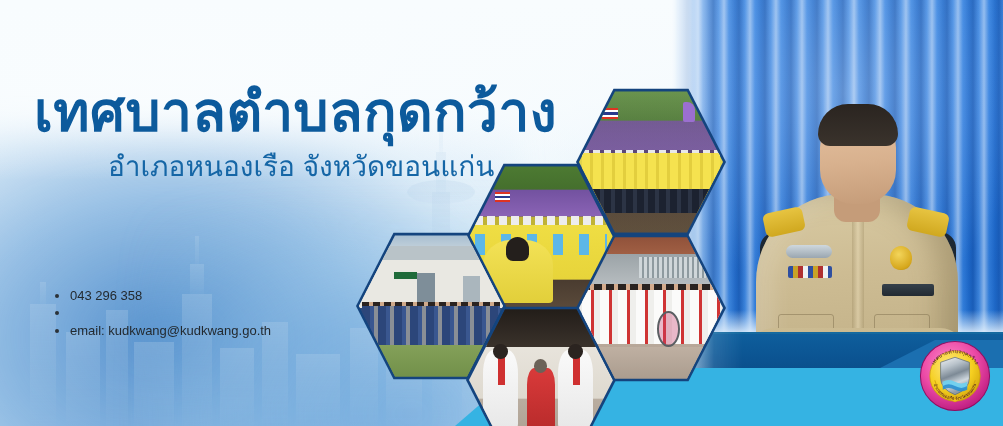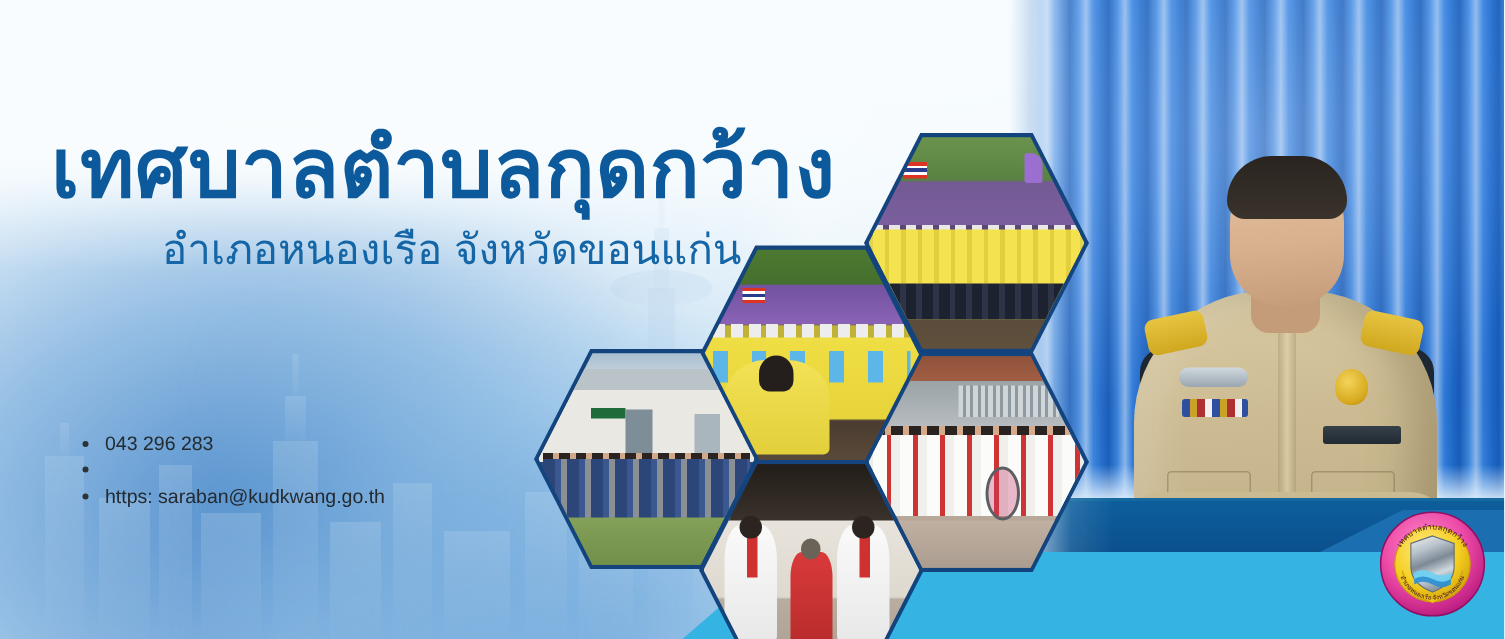--- a/index.html
+++ b/index.html
@@ -482,28 +482,28 @@
   </div>
 
   <div class="headline">
     <div class="title">เทศบาลตำบลกุดกว้าง</div>
     <div class="subtitle">อำเภอหนองเรือ จังหวัดขอนแก่น</div>
   </div>
 
   <div class="contact">
     <div class="contact-row">
       <span class="bullet"></span>
-      <span>043 296 283</span>
+      <span>043 296 358</span>
     </div>
     <div class="contact-row">
       <span class="bullet"></span>
     </div>
     <div class="contact-row">
       <span class="bullet"></span>
-      <span>https: saraban@kudkwang.go.th</span>
+      <span>email: kudkwang@kudkwang.go.th</span>
     </div>
   </div>
 
   <div class="emblem">
     <svg viewBox="0 0 100 100">
       <defs>
         <radialGradient id="ringg" cx="42%" cy="34%" r="72%">
           <stop offset="0%" stop-color="#ff8ecb"></stop>
           <stop offset="55%" stop-color="#ec4aa6"></stop>
           <stop offset="100%" stop-color="#b5157a"></stop>

